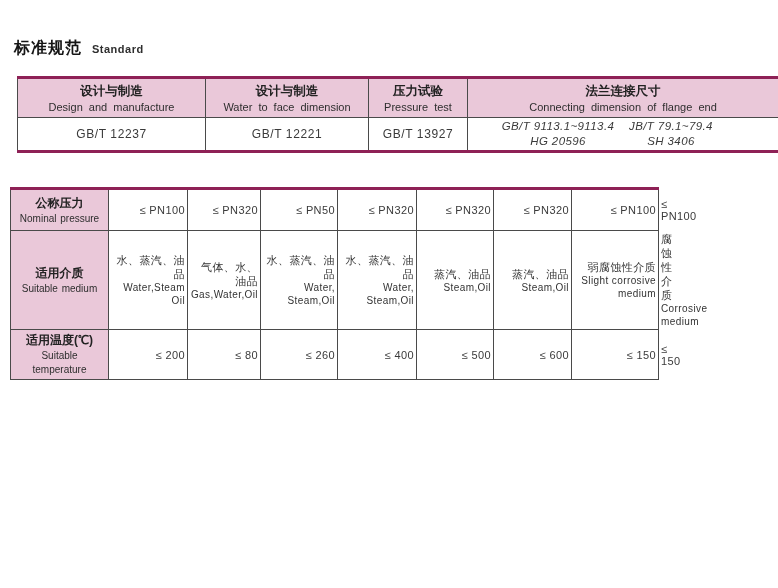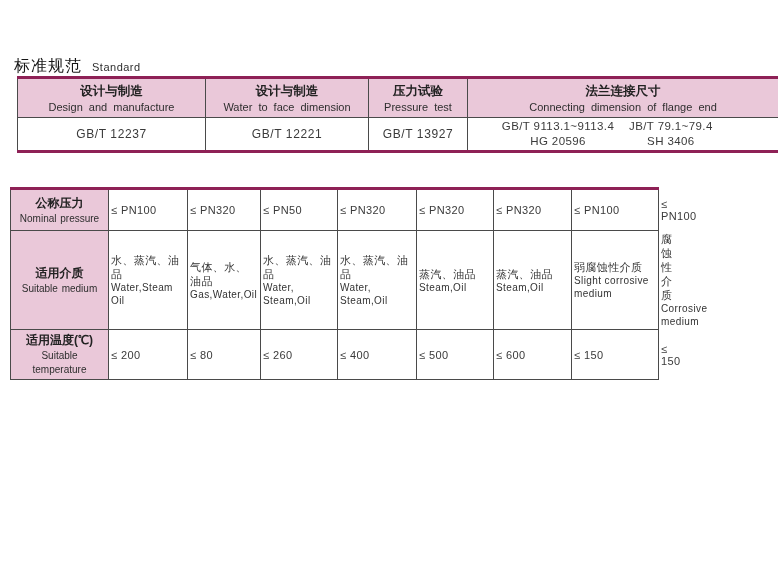--- a/index.html
+++ b/index.html
@@ -6,23 +6,23 @@
   html, body { margin: 0; padding: 0; }
   body {
     width: 778px; height: 588px;
     background: #ffffff;
     font-family: "Liberation Sans", sans-serif;
     color: #333;
     position: relative;
     overflow: hidden;
   }
   .title {
-    position: absolute; left: 14px; top: 56px;
+    position: absolute; left: 14px; top: 38px;
     margin: 0;
-    font-size: 16px; font-weight: normal; color: #151515;
+    font-size: 16px; font-weight: bold; color: #151515;
     letter-spacing: 1px;
   }
   .title .en { margin-left: 10px; letter-spacing: 0.5px; }
 
   table { border-collapse: collapse; table-layout: fixed; }
 
   
   .t1 {
     position: absolute; left: 17px; top: 76px; width: 761px;
     border-top: 3px solid var(--maroon);
@@ -39,21 +39,21 @@
   }
   .t1 th:last-child { border-right: 0; }
   .t1 td {
     border-right: 1px solid var(--grid);
     height: 33px; vertical-align: middle; text-align: center;
     font-size: 12px; color: #3a3a3a; letter-spacing: 0.6px;
   }
   .t1 td:last-child { border-right: 0; }
   .zh { font-size: 12.5px; font-weight: bold; color: #222; line-height: 17px; }
   .en { font-size: 11px; color: #2e2e2e; line-height: 14px; word-spacing: 3px; }
-  .flange { text-align: left; }
+  .flange { text-align: left; font-style: italic; }
   .flange-wrap { display: flex; padding-left: 18px; }
   .fl-col { width: 142px; font-size: 11.5px; line-height: 15px; letter-spacing: 0.4px; }
   .fl-col + .fl-col { width: auto; }
 
   
   .t2 {
     position: absolute; left: 10px; top: 187px; width: 626px;
     border-top: 3px solid var(--maroon);
     border-bottom: 1px solid var(--grid);
     border-left: 1px solid var(--grid);
@@ -63,21 +63,21 @@
     background: var(--pink);
     border: 1px solid var(--grid);
     border-left: 0;
     padding: 2px 2px;
     font-weight: normal; vertical-align: middle; text-align: center;
   }
   .t2 th.rowlabel .zh { font-size: 12px; }
   .t2 th.rowlabel .en { font-size: 10px; word-spacing: 1px; }
   .t2 td {
     border: 1px solid var(--grid);
-    vertical-align: middle; text-align: left;
+    vertical-align: middle; text-align: right;
     font-size: 11px; color: #3a3a3a; letter-spacing: 0.4px;
     padding: 1px 2px;
   }
   .t2 td:last-child, .t2 th:last-child { border-right: 0; }
   .r-nominal th, .r-nominal td { height: 42px; }
   .r-working th, .r-working td { height: 39px; }
   .r-medium  th, .r-medium  td { height: 66px; }
   .r-temp    th, .r-temp    td { height: 36px; }
   .t2 td .zh { font-size: 11px; font-weight: normal; line-height: 14px; color: #333; }
   .t2 td .en { font-size: 10px; line-height: 13px; color: #333; word-spacing: 0; }

